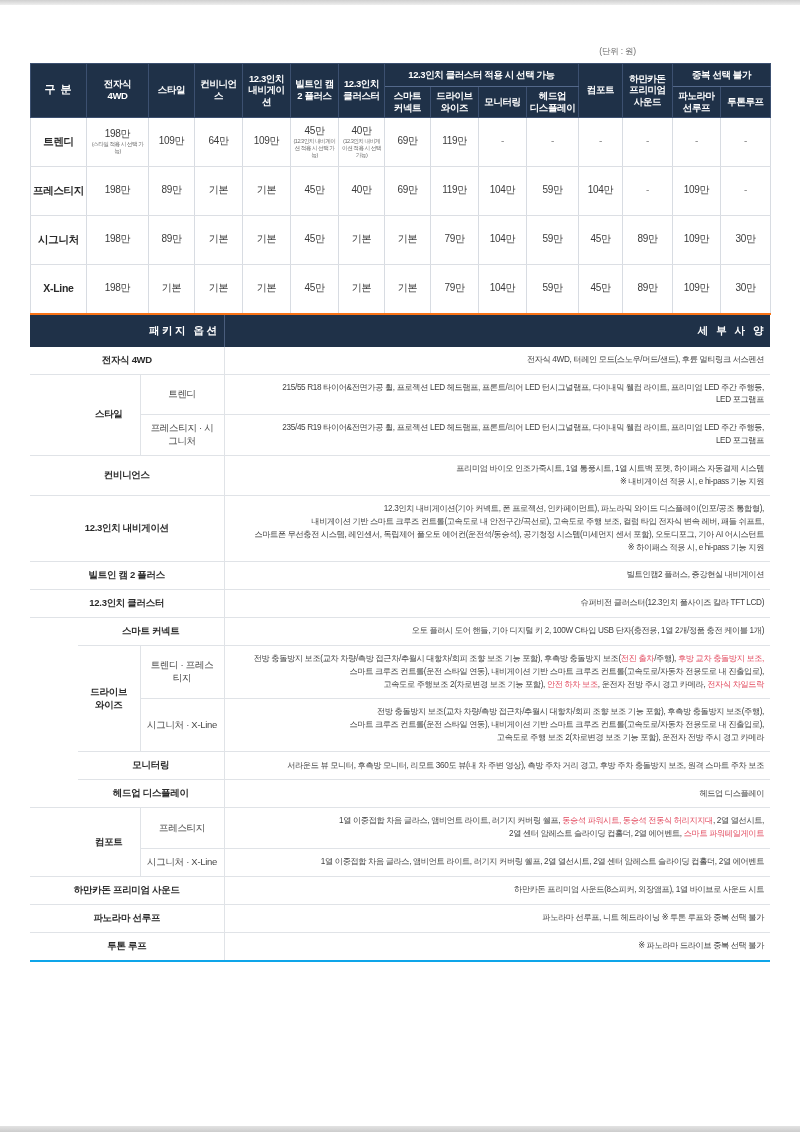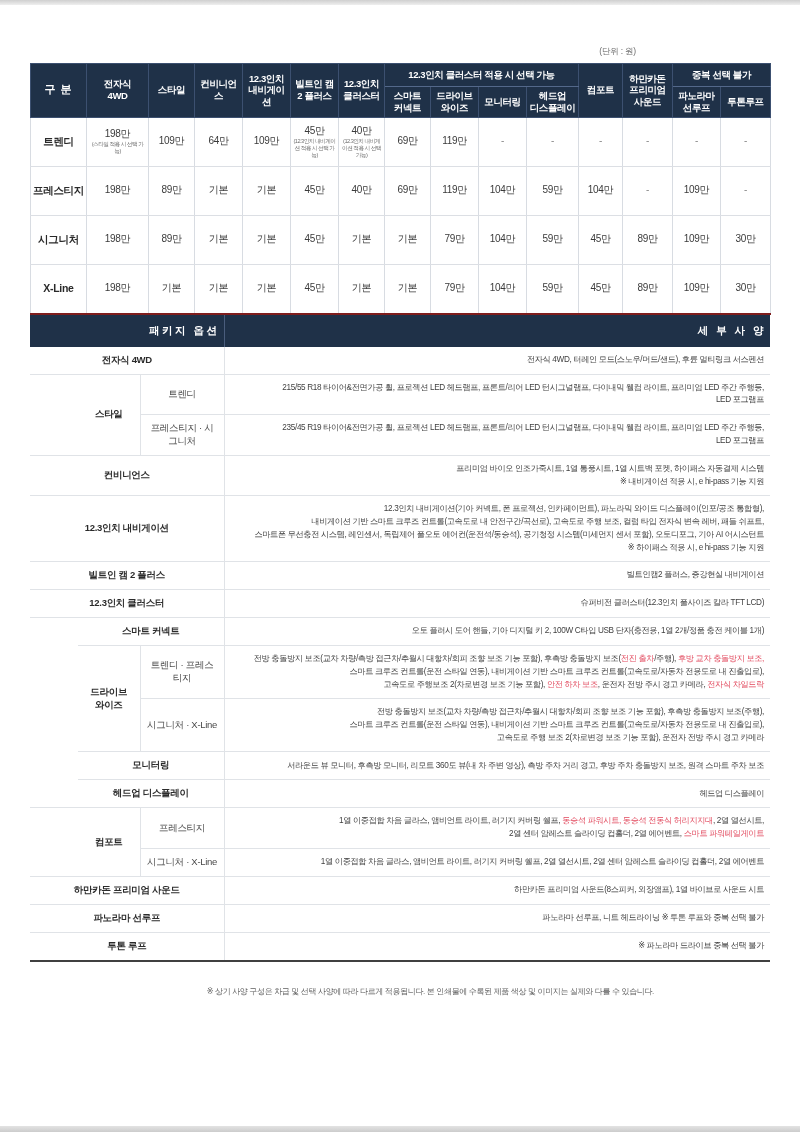--- a/index.html
+++ b/index.html
@@ -84,21 +84,21 @@
     line-height: 1.25;
     letter-spacing: -0.3px;
   }
   table.matrix tbody tr td:first-child {
     font-weight: bold;
     color: #2a2a2a;
     font-size: 10.5px;
     border-left: 1px solid #d8dce2;
   }
   table.matrix tbody tr:last-child td {
-    border-bottom: 2px solid #7f1d1d;
+    border-bottom: 2px solid #f97316;
   }
   .sub {
     display: block;
     font-size: 6px;
     color: #6f6f6f;
     line-height: 1.15;
     letter-spacing: -0.6px;
     margin-top: 1px;
     transform: scale(0.95);
   }
@@ -158,21 +158,21 @@
   }
   table.details td.spec {
     font-size: 8.2px;
     line-height: 1.55;
     color: #3f3f3f;
     letter-spacing: -0.35px;
     border-left: 1px solid #e0e3e7;
     text-align: right;
   }
   table.details tbody tr.last-row td {
-    border-bottom: 2px solid #404040;
+    border-bottom: 2px solid #0ea5e9;
   }
   .hi { color: #e24a5e; }
   .spec-line { display: block; }
 
   .footnote {
     text-align: right;
     font-size: 8px;
     color: #5f5f5f;
     letter-spacing: -0.35px;
     margin-top: 24px;
@@ -458,16 +458,15 @@
         </tr>
         <tr class="last-row">
           <td class="lbl-wide" colspan="3">투톤 루프</td>
           <td class="spec">
             <span class="spec-line">※ 파노라마 드라이브 중복 선택 불가</span>
           </td>
         </tr>
       </tbody>
   </table>
 
-  <div class="footnote">※ 상기 사양 구성은 차급 및 선택 사양에 따라 다르게 적용됩니다. 본 인쇄물에 수록된 제품 색상 및 이미지는 실제와 다를 수 있습니다.</div>
 
   <div class="bottom-rule"></div>
 </div>
 
 </body></html>

